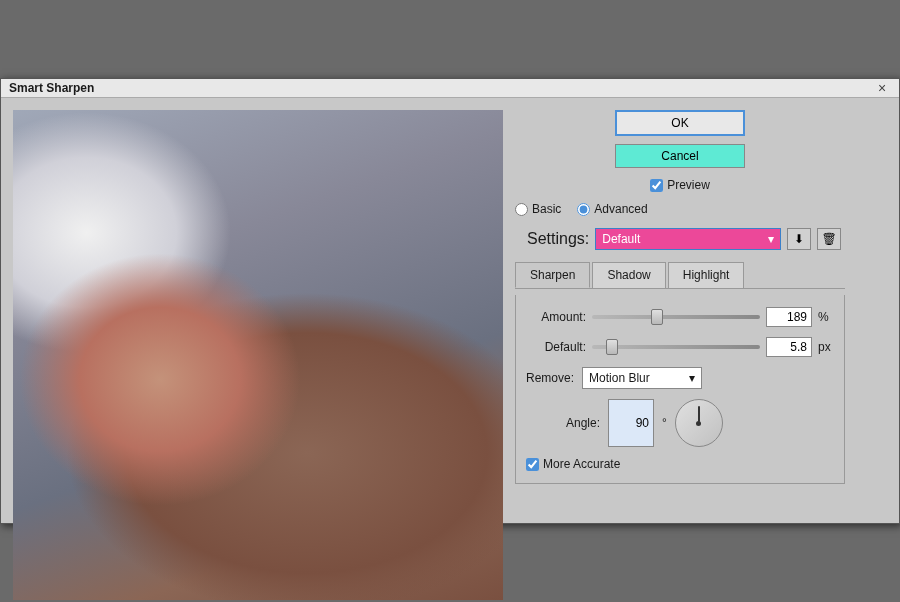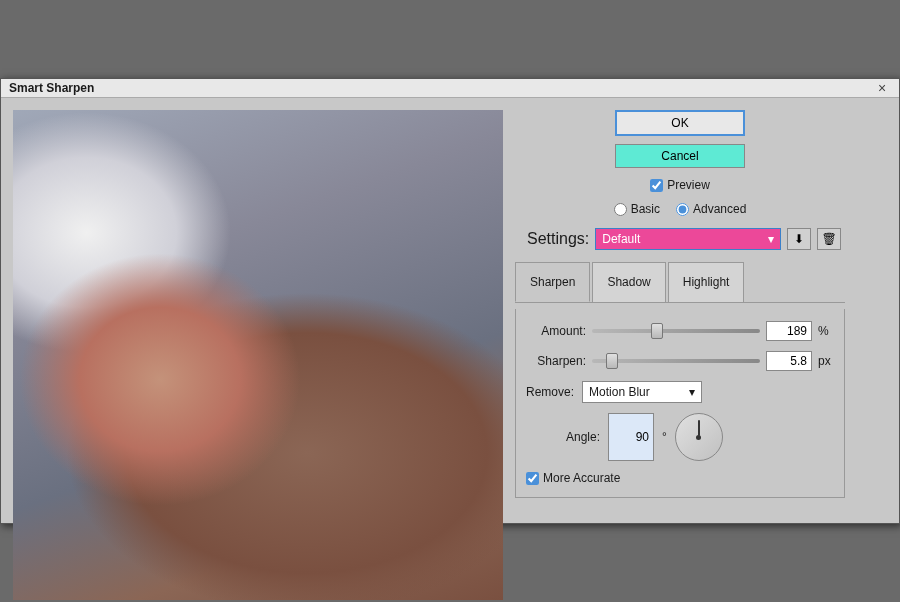--- a/index.html
+++ b/index.html
@@ -158,21 +158,20 @@
     .checkbox-label {
       display: flex;
       align-items: center;
       gap: 4px;
       font-size: 12px;
       cursor: pointer;
     }
     .radio-group {
       display: flex;
       align-items: center;
-      justify-content: center;
       gap: 16px;
       margin-bottom: 6px;
     }
     .radio-label {
       display: flex;
       align-items: center;
       gap: 4px;
       font-size: 12px;
       cursor: pointer;
     }
@@ -206,21 +205,21 @@
       justify-content: center;
       font-size: 12px;
     }
     
     .tabs {
       display: flex;
       border-bottom: 1px solid #999;
       margin-bottom: 0;
     }
     .tab {
-      padding: 12px 14px;
+      padding: 5px 14px;
       border: 1px solid #999;
       border-bottom: none;
       background: #d4d4d4;
       cursor: pointer;
       font-size: 12px;
       margin-right: 2px;
       position: relative;
     }
     .tab.active {
       background: #c8c8c8;
@@ -434,21 +433,21 @@
       <div class="tab-content">
 
         <div class="slider-row">
           <span class="slider-label">Amount:</span>
           <input type="range" min="0" max="500" value="189" style="flex: 1 1 0%;">
           <input class="input-field" type="text" value="189" style="">
           <span class="unit-label">%</span>
         </div>
 
         <div class="slider-row">
-          <span class="slider-label">Sharpen:</span>
+          <span class="slider-label">Default:</span>
           <input type="range" min="0.1" max="64" step="0.1" value="5.8" style="flex: 1 1 0%;">
           <input class="input-field" type="text" value="5.8" style="">
           <span class="unit-label">px</span>
         </div>
 
         <div class="remove-row">
           <span class="remove-label">Remove:</span>
           <div class="remove-dropdown">
             <span>Motion Blur</span>
             <span style="margin-left:auto;">▾</span>

